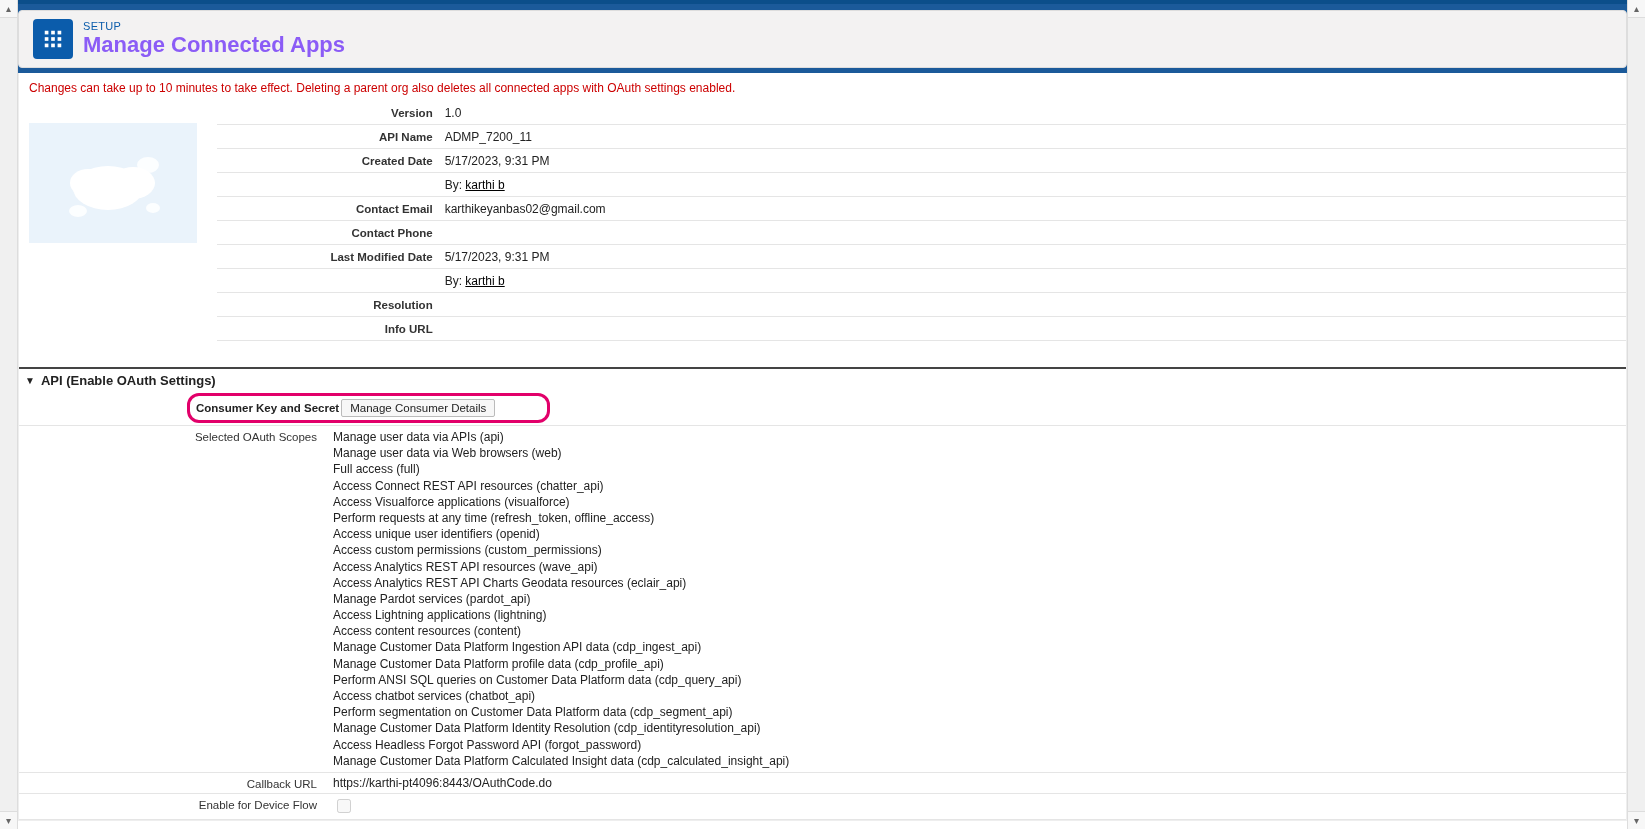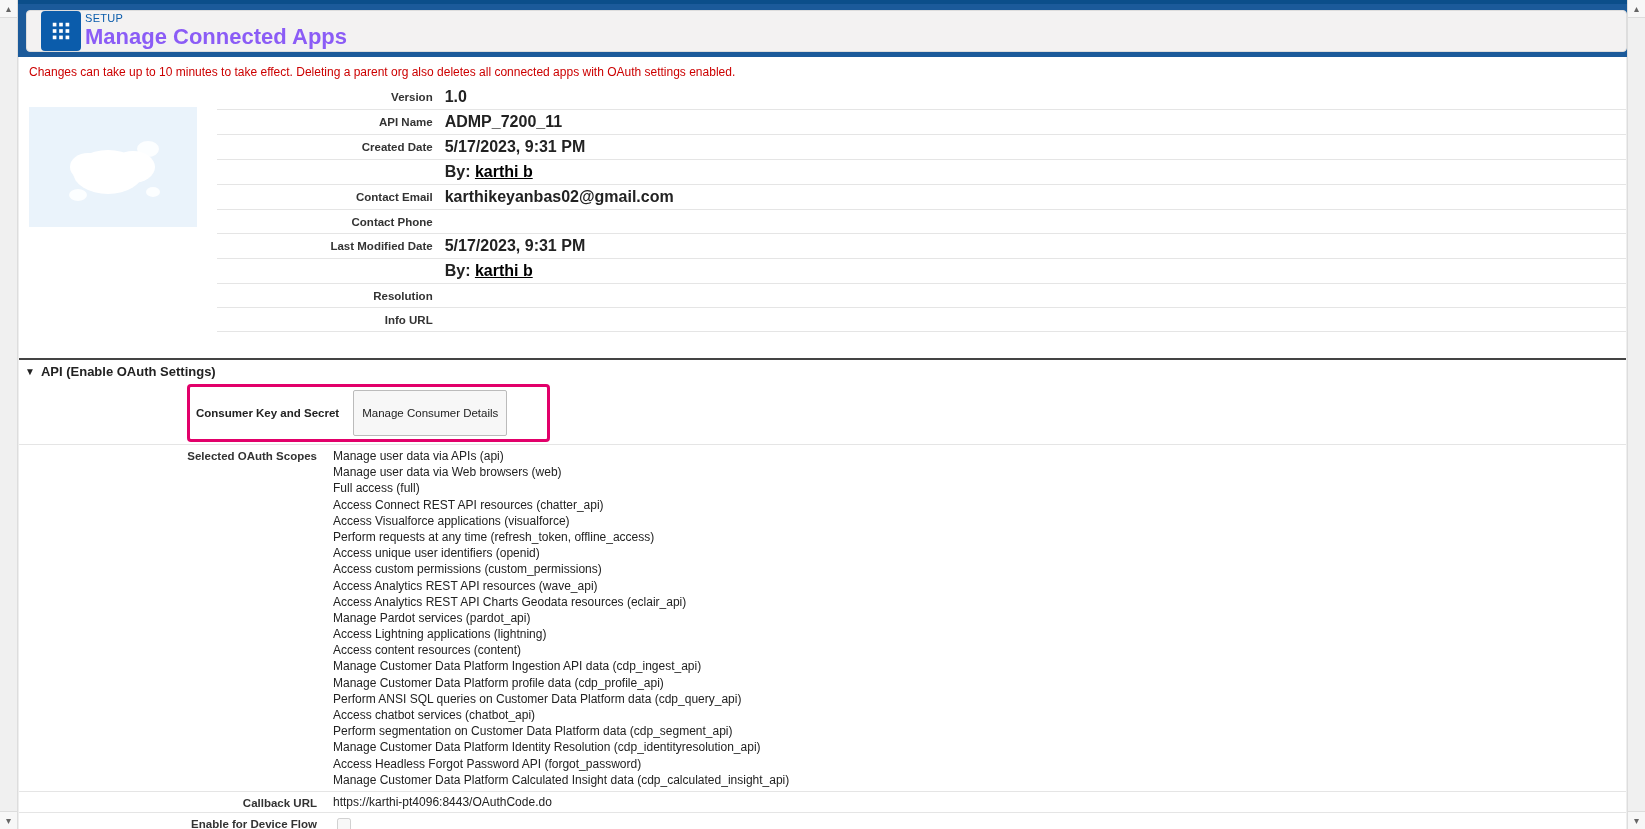--- a/index.html
+++ b/index.html
@@ -18,25 +18,25 @@
   .blue-band {
     background: #1b5a9a;
     background-image: linear-gradient(135deg, rgba(255,255,255,0.07) 0 2px, transparent 2px 20px);
     padding: 6px 12px 0 12px;
     border-top: 4px solid #0b4e8a;
   }
   .header-card {
     background: #f3f2f2;
     border: 1px solid #ddd;
     border-radius: 4px;
-    margin: 0 6px 0 14px;
-    padding: 0 14px;
+    margin: 0 6px 0 6px;
+    padding: 8px 14px;
     display: flex;
     align-items: center;
-    gap: 4px;
+    gap: 10px;
   }
   .header-icon {
     width: 40px;
     height: 40px;
     background: #0b5cab;
     border-radius: 4px;
     color: #fff;
     display: flex;
     align-items: center;
     justify-content: center;
@@ -100,23 +100,22 @@
   }
   td.dlabel {
     width: 210px;
     text-align: right;
     color: #333;
     font-weight: bold;
     font-size: 11.5px;
     padding-right: 10px;
   }
   td.dval {
-    font-size: 16px;
+    font-size: 12px;
     color: #222;
-    font-weight: bold;
   }
   a.user-link {
     color: #000;
     text-decoration: underline;
     text-align: center;
   }
 
   
   .section-head {
     border-top: 2px solid #444;
@@ -128,58 +127,58 @@
     align-items:center;
     gap:6px;
     background:#fff;
   }
   .section-head .arrow {
     font-size: 10px;
   }
 
   .highlight-box {
     border: 3px solid #e2006a;
-    border-radius: 4px;
+    border-radius: 12px;
     padding: 3px 6px;
     display: flex;
     align-items: center;
-    gap: 14px;
+    gap: 2px;
     margin: 2px 16px 2px 160px;
     width: 345px;
   }
   .row-generic {
     display: flex;
     align-items: flex-start;
     border-bottom: 1px solid #e5e5e5;
     padding: 3px 8px;
   }
   .row-label {
     width: 290px;
     min-width: 290px;
     text-align: right;
-    font-weight: bold;
+    font-weight: normal;
     font-size: 11.5px;
     color: #333;
     padding-right: 16px;
     padding-top: 2px;
   }
   .row-value {
     font-size: 12px;
     color: #222;
     flex: 1;
   }
   .scopes-list div {
     line-height: 1.35;
   }
   .sf-btn {
     font-size: 11.5px;
     background: #f7f7f7;
     border: 1px solid #bbb;
     border-radius: 2px;
-    padding: 16px 8px;
+    padding: 2px 8px;
     cursor: pointer;
     color:#222;
   }
 
   .chk {
     width: 14px;
     height: 14px;
     margin-top: 2px;
   }
   .chk-disabled { accent-color: #888; }

